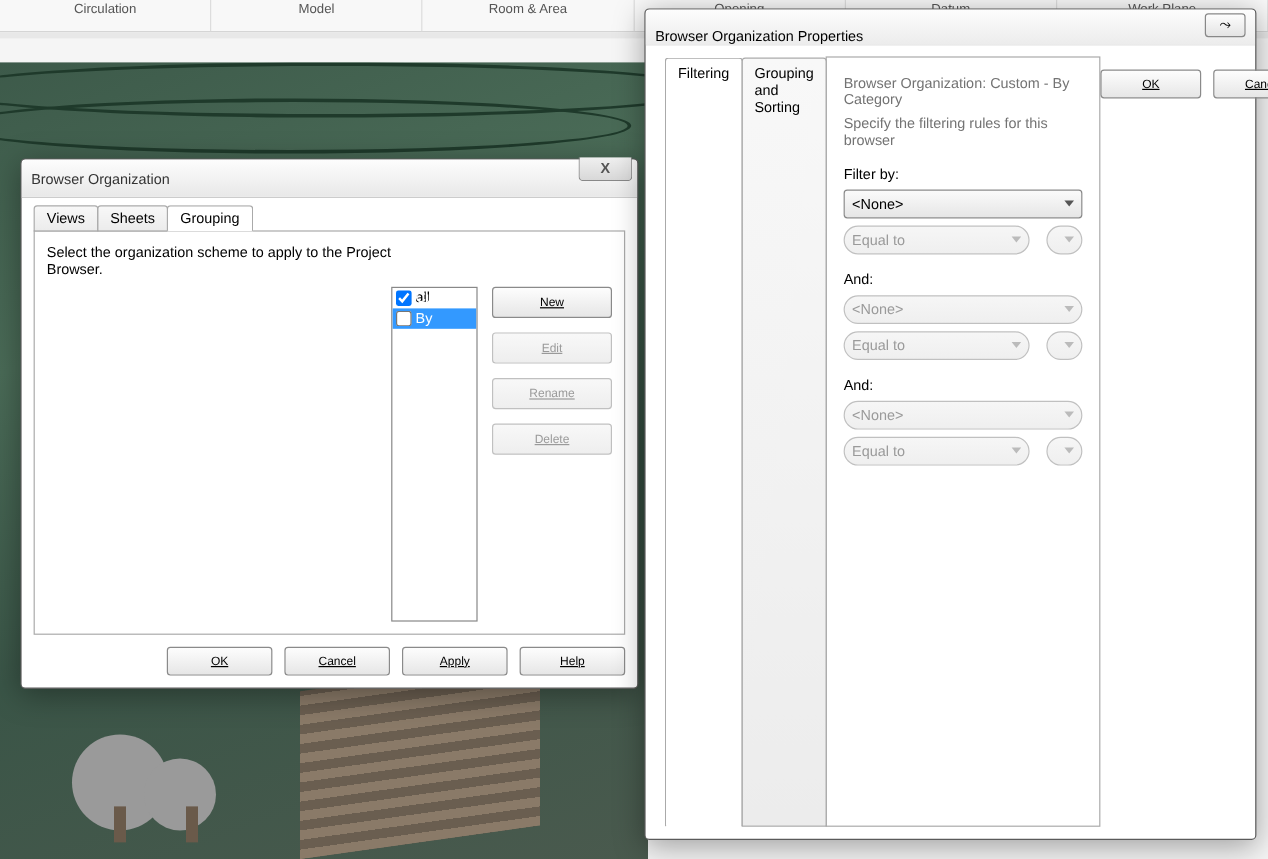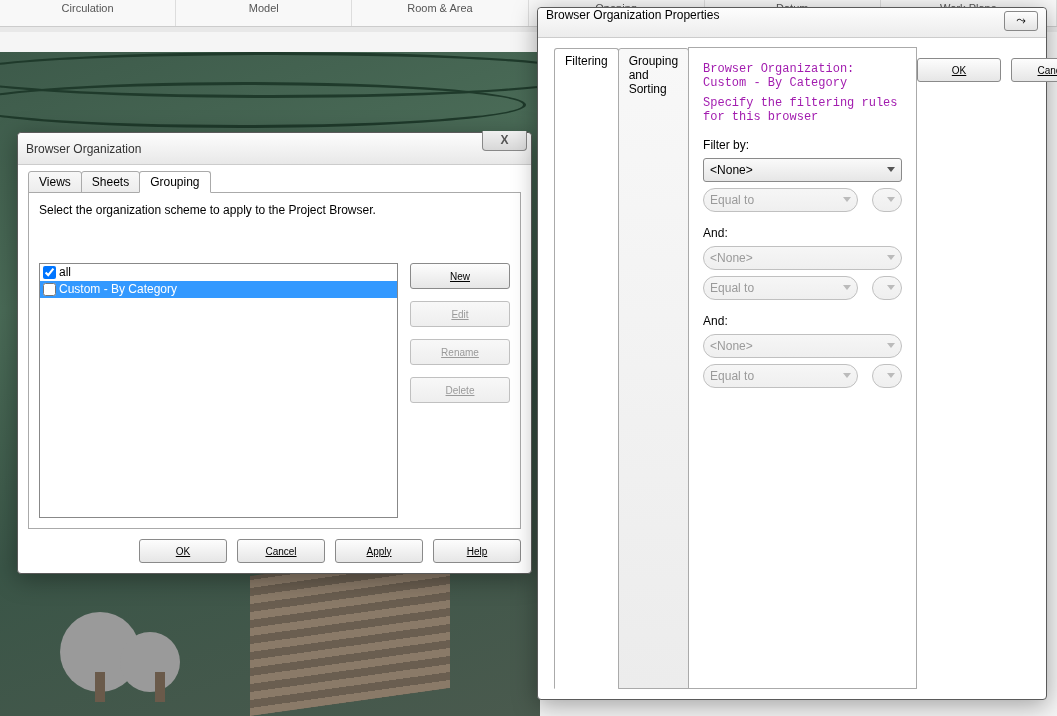--- a/index.html
+++ b/index.html
@@ -64,21 +64,21 @@
 
 .dlg1-body { padding: 6px 10px 10px; height: calc(100% - 32px); display: flex; flex-direction: column; }
 .tabs1 { display: flex; position: relative; z-index: 2; }
 .tab1 {
   padding: 3px 10px; border: 1px solid #aaa; background: linear-gradient(#f8f8f8, #ececec);
   margin-right: -1px; border-radius: 3px 3px 0 0; cursor: pointer;
 }
 .tab1.active { background: #fff; border-bottom: 1px solid #fff; }
 .tabpanel1 {
   border: 1px solid #aaa; margin-top: -1px; padding: 10px; flex: 1; background: #fff;
-  display: flex; flex-direction: column;
+  display: flex; flex-direction: row;
 }
 .instr { margin-bottom: 10px; }
 .scheme-row { display: flex; gap: 12px; flex: 1; margin-top: 36px; }
 .scheme-list {
   flex: 1; border: 1px solid #888; background: #fff; font-size: 12px; overflow: auto;
 }
 .scheme-item {
   display: flex; align-items: center; padding: 0 2px; height: 17px; line-height: 17px;
 }
 .scheme-item input { margin: 0 3px 0 1px; width: 13px; height: 13px; }
@@ -102,40 +102,40 @@
 
 
 .dialog2 {
   position: absolute; top: 7px; left: 537px; width: 510px; height: 693px;
   background: #fff; border: 1px solid #5a5a5a; box-shadow: 0 5px 25px rgba(0,0,0,0.35);
   border-radius: 4px;
 }
 .dlg2-titlebar {
   height: 30px; background: linear-gradient(#fdfdfd, #ececec);
   border-bottom: 1px solid #ccc; border-radius: 4px 4px 0 0;
-  display: flex; align-items: flex-start; padding: 0 8px; position: relative;
+  display: flex; align-items: flex-end; padding: 0 8px; position: relative;
 }
 .close-btn2 {
   position: absolute; right: 8px; top: 3px; width: 34px; height: 20px;
   border: 1px solid #888; border-radius: 3px; background: linear-gradient(#fdfdfd, #e4e4e4);
   text-align: center; line-height: 16px; font-family: serif; cursor: pointer;
 }
 .dlg2-body { padding: 10px 12px; height: calc(100% - 30px); display: flex; }
 
 .tabs2 { display: flex; position: relative; z-index: 2; margin-left: 4px; }
 .tab2 {
   padding: 5px 10px; border: 1px solid #aaa; background: linear-gradient(#f8f8f8, #ececec);
   margin-right: -1px; border-radius: 3px 3px 0 0; cursor: pointer;
 }
 .tab2.active { background: #fff; border-bottom: 1px solid #fff; }
 .tabpanel2 {
   border: 1px solid #aaa; margin-top: -1px; padding: 14px; flex: 1; background: #fff;
   display: flex; flex-direction: column; gap: 6px;
 }
-.desc-line { color: #a21caf; font-family: Liberation Mono, monospace; }
+.desc-line { color: #737373; }
 .lbl { margin-top: 8px; }
 .combo {
   height: 24px; width: 100%; border: 1px solid #8a8a8a; border-radius: 3px;
   background: linear-gradient(#fafafa, #e6e6e6); padding: 0 22px 0 6px;
   position: relative; line-height: 22px; color: #000; cursor: default;
 }
 .combo[aria-disabled="true"] { color: #9a9a9a; background: linear-gradient(#f6f6f6,#efefef); border-color: #c0c0c0; border-radius: 12px; }
 .combo .arrow {
   position: absolute; right: 6px; top: 8px; width: 0; height: 0;
   border-left: 4px solid transparent; border-right: 4px solid transparent;

